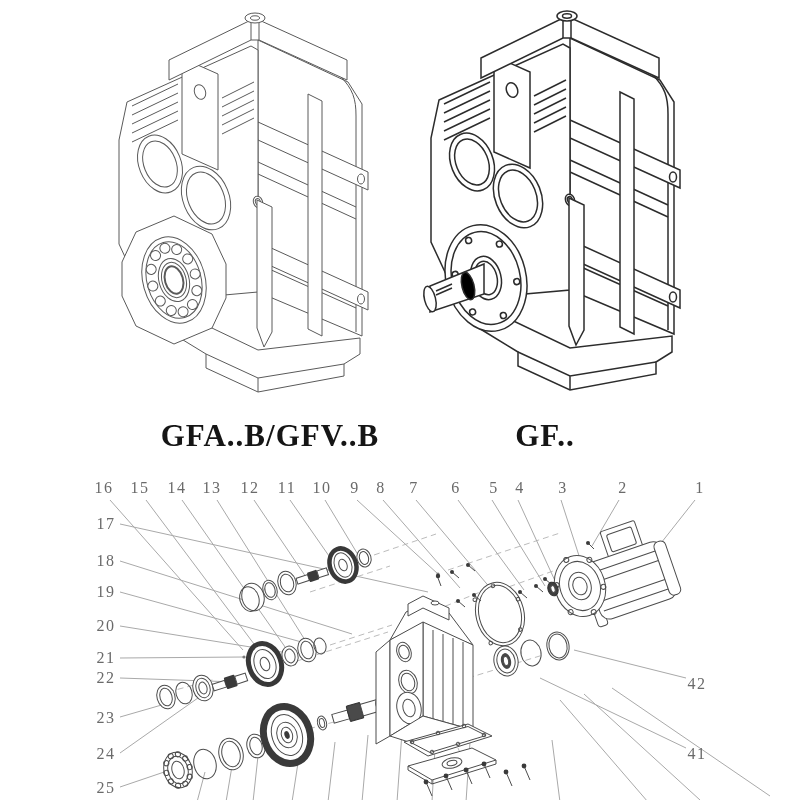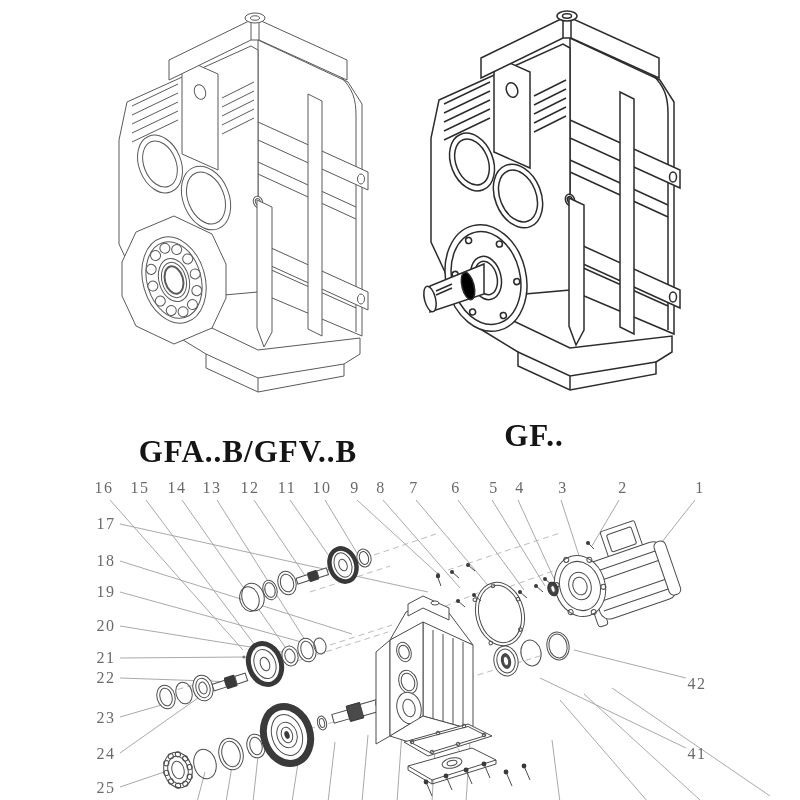--- a/index.html
+++ b/index.html
@@ -7,22 +7,22 @@
     width:800px;height:800px;position:relative;overflow:hidden;
     background:#ffffff;font-family:"Liberation Serif",serif;
   }
   #figures{position:absolute;left:0;top:0;}
   #exploded{position:absolute;left:0;top:470px;}
   .model-label{
     position:absolute;top:414px;height:44px;line-height:44px;
     text-align:center;font-weight:bold;font-size:31px;color:#151515;
     letter-spacing:1px;font-family:"Liberation Serif",serif;
   }
-  #label-left{left:98px;width:300px;margin-top:16px;}
-  #label-right{left:414px;width:240px;}
+  #label-left{left:120px;width:300px;}
+  #label-right{left:425px;width:240px;}
   
   .thin{stroke:#5a5a5a;stroke-width:1;}
   .bold{stroke:#2c2c2c;stroke-width:1.5;}
   .thin *,.bold *{vector-effect:none;}
   
   .ld{stroke:#a9a9a9;stroke-width:1;fill:none;}
   .dsh{stroke:#bcbcbc;stroke-width:1;fill:none;stroke-dasharray:6 4;}
   .pt{stroke:#4c4c4c;stroke-width:1;fill:none;}
   .ptf{stroke:#4c4c4c;stroke-width:1;fill:#ffffff;}
   .dk{fill:#3a3a3a;stroke:none;}

